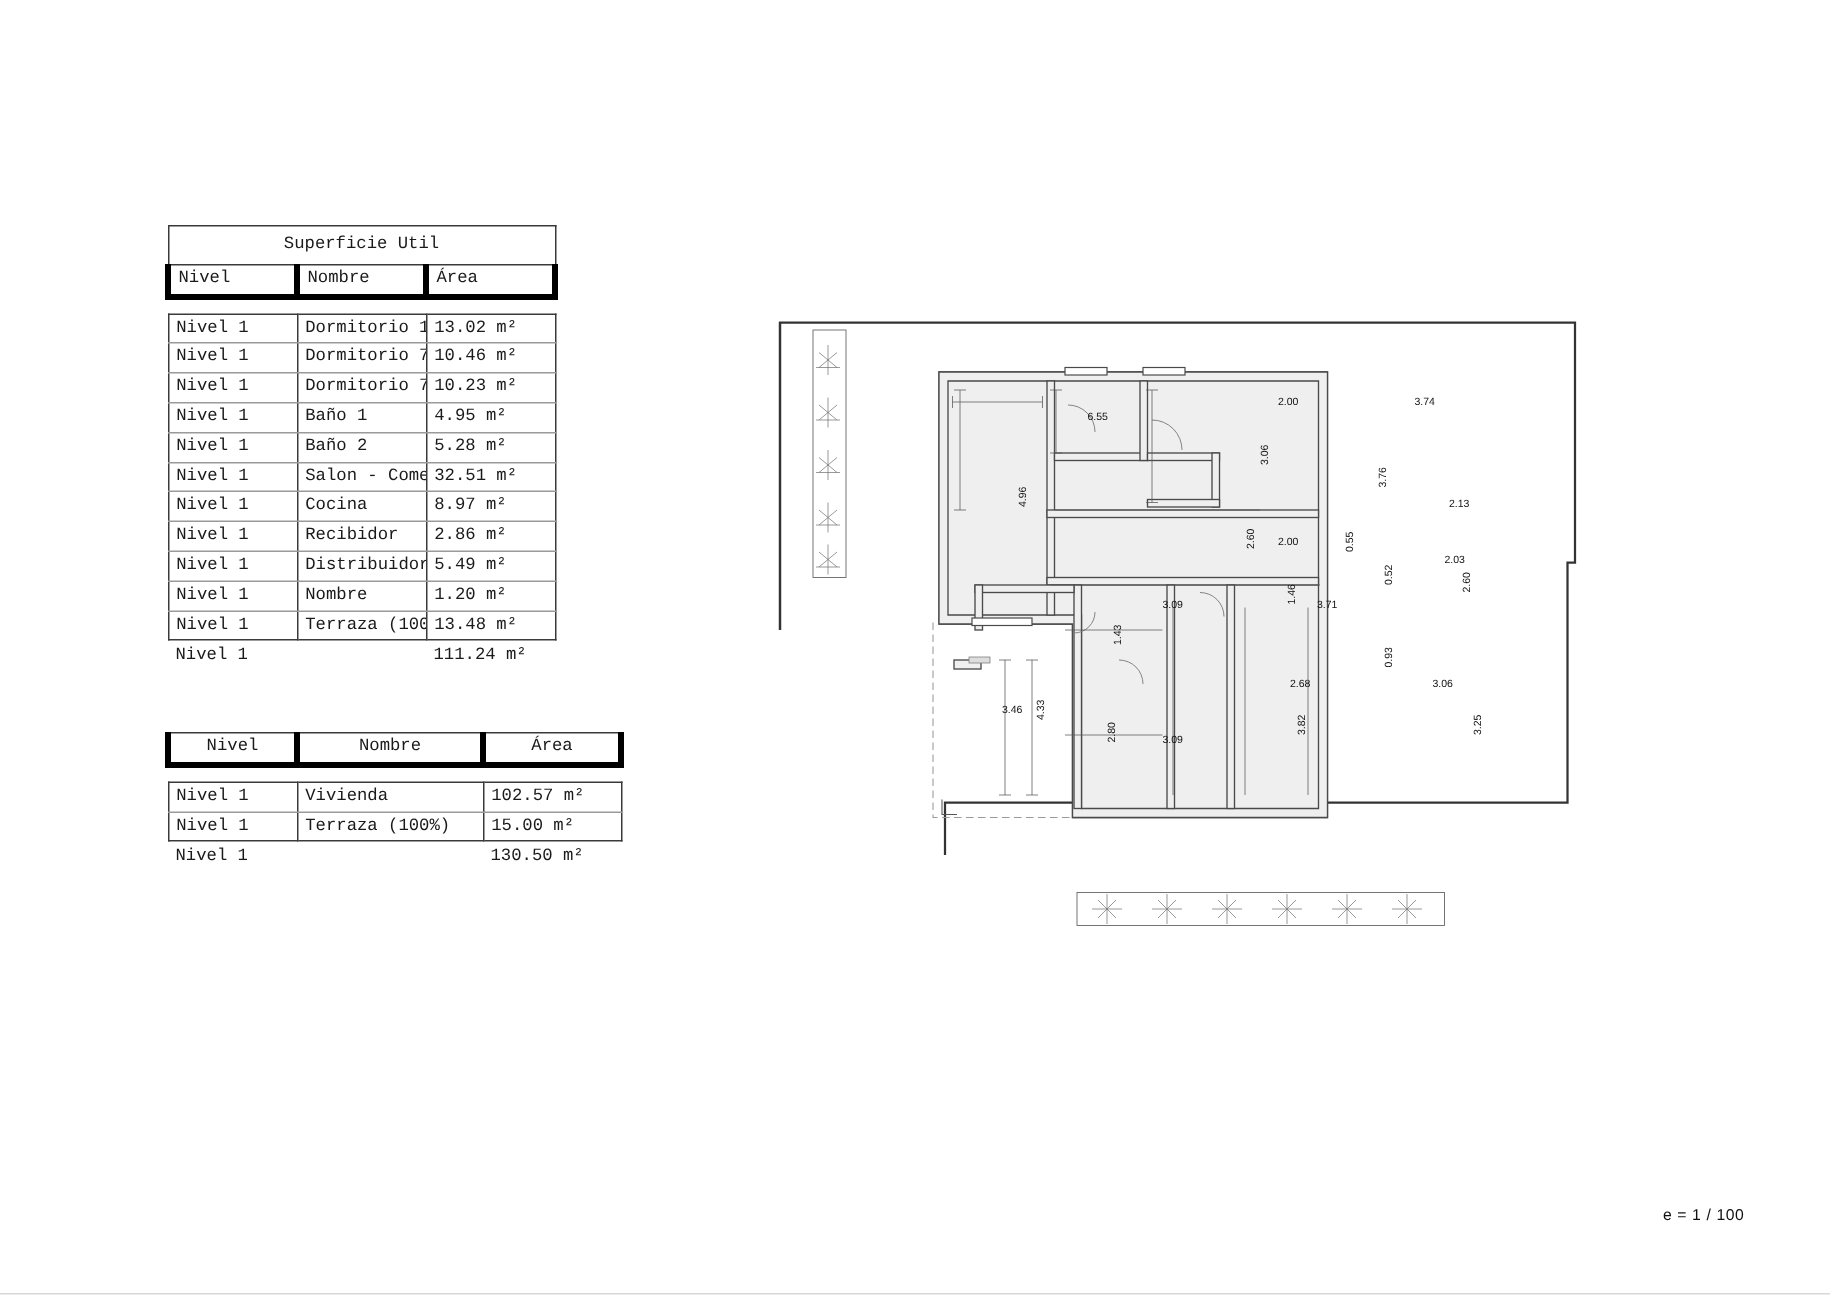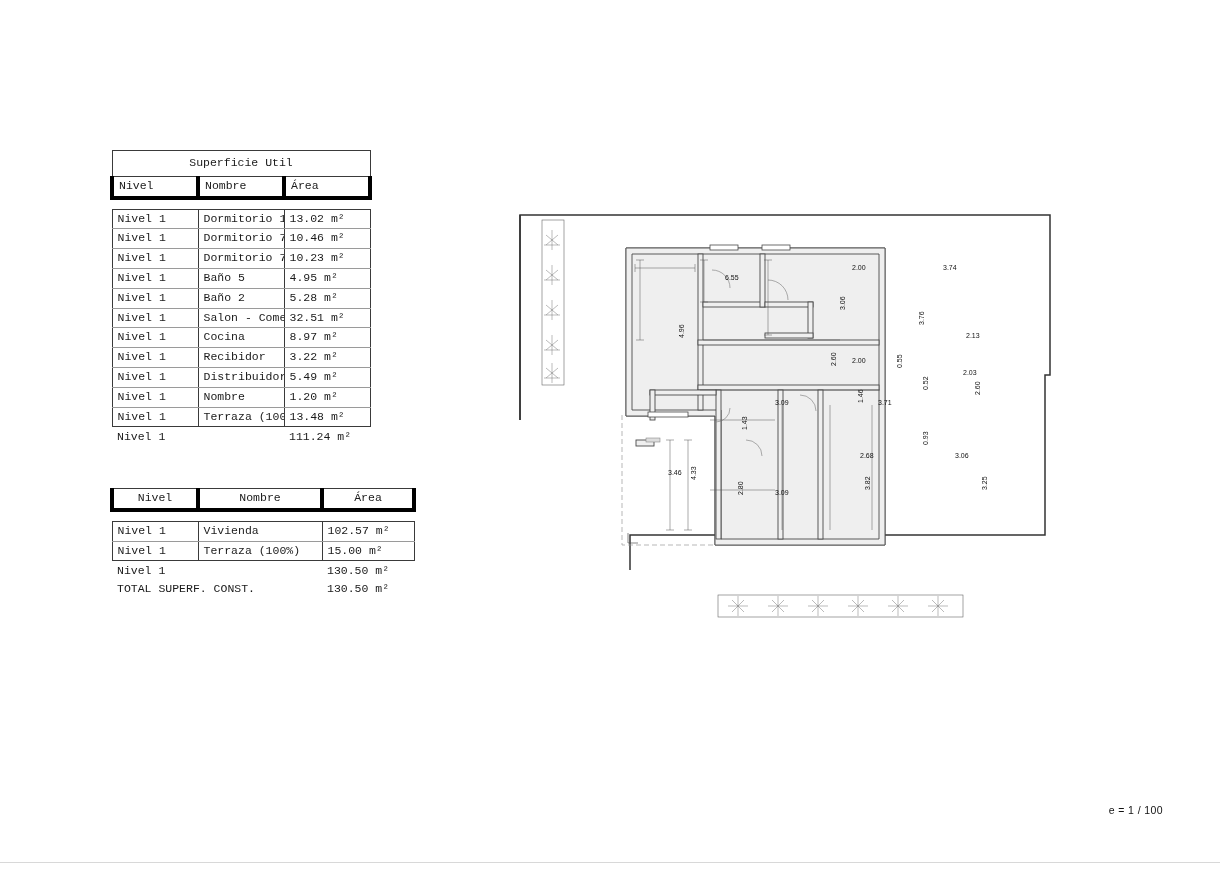--- a/index.html
+++ b/index.html
@@ -128,42 +128,42 @@
       <td>Dormitorio 7</td>
       <td>10.46 m²</td>
     </tr>
     <tr class="data-row">
       <td>Nivel 1</td>
       <td>Dormitorio 7</td>
       <td>10.23 m²</td>
     </tr>
     <tr class="data-row">
       <td>Nivel 1</td>
-      <td>Baño 5</td>
+      <td>Baño 1</td>
       <td>4.95 m²</td>
     </tr>
     <tr class="data-row">
       <td>Nivel 1</td>
       <td>Baño 2</td>
       <td>5.28 m²</td>
     </tr>
     <tr class="data-row">
       <td>Nivel 1</td>
       <td>Salon - Comedor</td>
       <td>32.51 m²</td>
     </tr>
     <tr class="data-row">
       <td>Nivel 1</td>
       <td>Cocina</td>
       <td>8.97 m²</td>
     </tr>
     <tr class="data-row">
       <td>Nivel 1</td>
       <td>Recibidor</td>
-      <td>3.22 m²</td>
+      <td>2.86 m²</td>
     </tr>
     <tr class="data-row">
       <td>Nivel 1</td>
       <td>Distribuidor</td>
       <td>5.49 m²</td>
     </tr>
     <tr class="data-row">
       <td>Nivel 1</td>
       <td>Nombre</td>
       <td>1.20 m²</td>
@@ -200,24 +200,20 @@
       <td>102.57 m²</td>
     </tr>
     <tr class="data-row last">
       <td>Nivel 1</td>
       <td>Terraza (100%)</td>
       <td>15.00 m²</td>
     </tr>
 
     <tr class="sub-row">
       <td colspan="2">Nivel 1</td>
-      <td>130.50 m²</td>
-    </tr>
-    <tr class="total-row">
-      <td colspan="2">TOTAL SUPERF. CONST.</td>
       <td>130.50 m²</td>
     </tr>
   </tbody>
     </table>
 </div>
 
 <svg id="plan" width="620" height="460" viewBox="0 0 620 460">
 
   <defs>
     <style>

